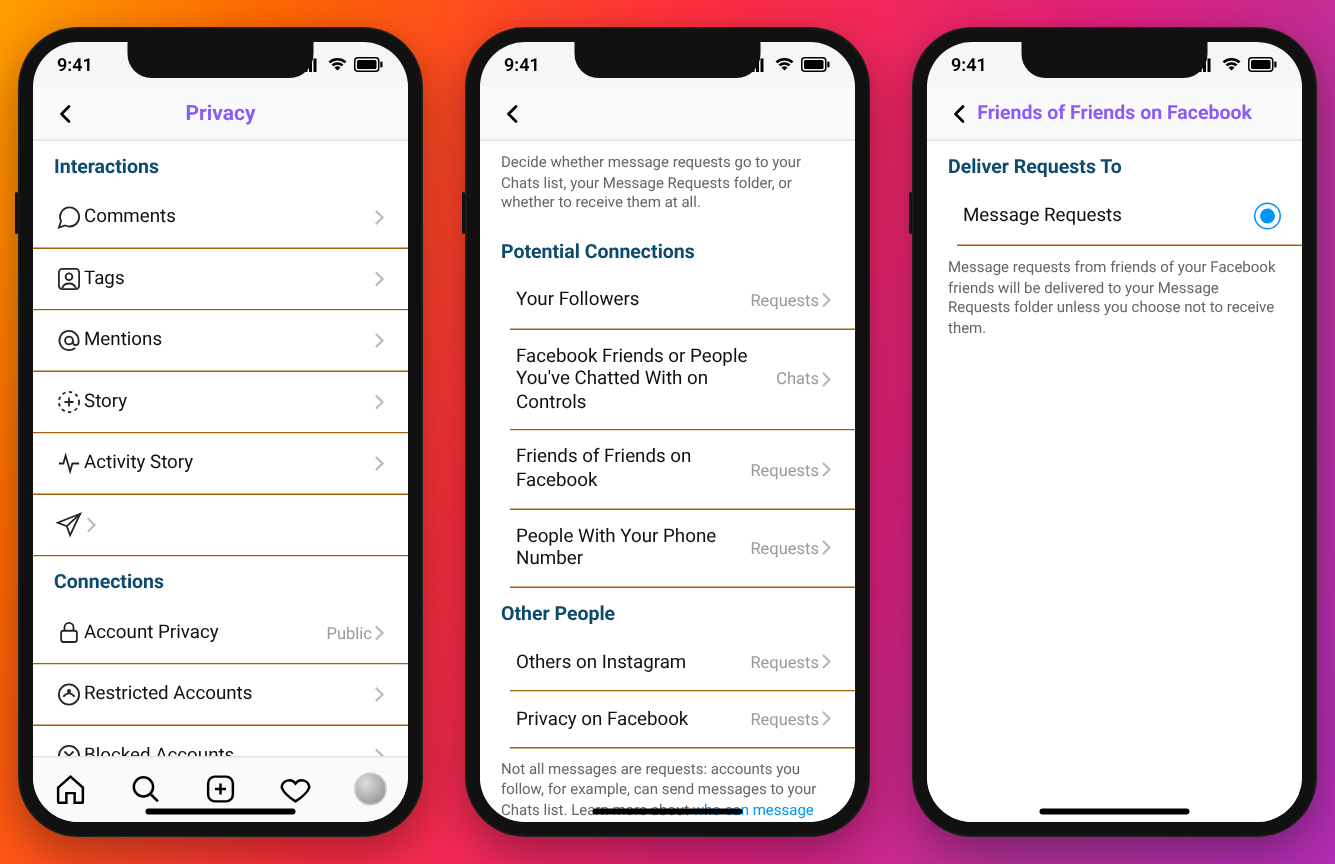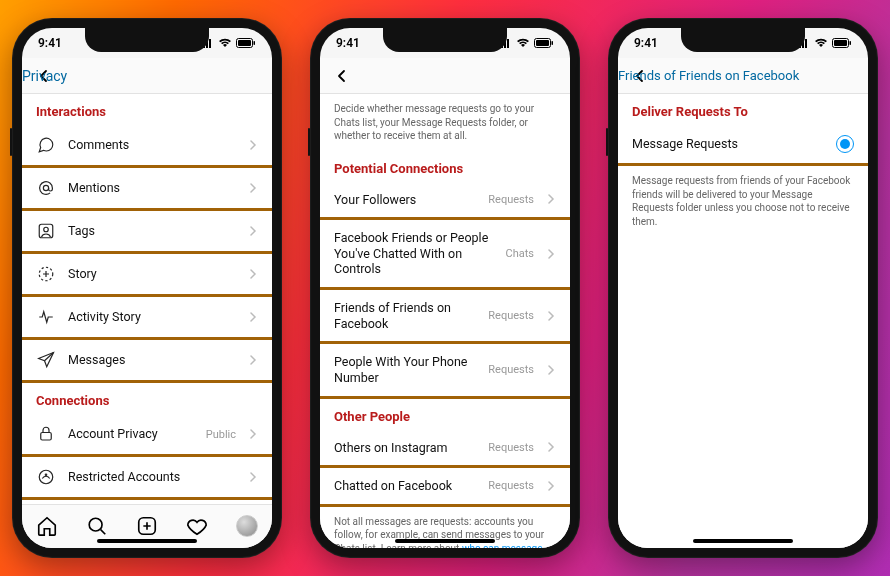--- a/index.html
+++ b/index.html
@@ -51,36 +51,35 @@
   .signal svg, .wifi svg, .battery svg { display: block; }
   .navbar {
     height: 36px;
     display: flex; align-items: center;
     padding: 0 10px;
     border-bottom: 1px solid #e2e2e2;
     position: relative;
     background: #fafafa;
   }
   .navbar .back { width: 24px; display:flex; align-items:center; justify-content:center; color:#000; }
-  .navbar .title { position:absolute; left:0; right:0; font-size: 14px; font-weight: 400; color:#0369a1; pointer-events:none;}
+  .navbar .title { position:absolute; left:0; right:0; text-align:center; font-size: 14px; font-weight: 700; color:#8b5cf6; pointer-events:none;}
   .content { flex: 1; overflow: hidden; background: #fff; }
   .section-header {
-    font-size: 13px; font-weight: 700; color:#b91c1c;
+    font-size: 13px; font-weight: 700; color:#0c4a6e;
     padding: 10px 14px 6px;
     background:#fff;
   }
   .subtext {
     font-size: 10px; color:#666; line-height:1.35;
     padding: 8px 14px;
   }
   .row {
     display:flex; align-items:center;
     padding: 10px 14px;
-    border-bottom: 3px solid #a16207;
-    gap: 12px;
+    border-bottom: 1px solid #a16207;
     background:#fff;
     min-height: 38px;
   }
   .row .icon { width: 20px; height:20px; display:flex; align-items:center; justify-content:center; color:#262626; flex-shrink:0;}
   .row .label { flex: 1; font-size: 12.5px; color:#111; line-height:1.25; }
   .row .value { font-size: 11px; color:#999; }
   .row .chevron { color:#bbb; display:flex; align-items:center; }
   .tabbar {
     height: 44px;
     border-top: 1px solid #e2e2e2;
@@ -102,21 +101,21 @@
   .radio.selected::after {
     content:""; position:absolute; inset:3px; border-radius:50%; background:#0095f6;
   }
   .link { color:#0095f6; }
   .avatar {
     width:22px; height:22px; border-radius:50%;
     background: radial-gradient(circle at 35% 30%, #ddd, #888);
     border:1px solid #ccc;
   }
   
-  .row.noicon { padding-left: 14px; }
+  .row.noicon { padding-left: 4px; margin-left: 20px; }
 </style>
 </head>
 <body>
 
 <div class="phone">
   <div class="screen">
     <div class="notch"></div>
     <div class="statusbar">
       <span>9:41</span>
       <span class="right">
@@ -163,51 +162,51 @@
         <span class="chevron">
             <svg width="10" height="10" viewBox="0 0 10 10">
               <path d="M3 1 L7 5 L3 9" stroke="#bbb" stroke-width="1.5" fill="none" stroke-linecap="round"></path>
             </svg>
           </span>
       </div>
 
       <div class="row">
         <span class="icon">
           <svg width="18" height="18" viewBox="0 0 24 24" fill="none" stroke="currentColor" stroke-width="1.6">
-              <circle cx="12" cy="12" r="3.5"></circle>
-              <path d="M15.5 12v1.5a2.5 2.5 0 0 0 5 0V12a8.5 8.5 0 1 0-3 6.5"></path>
-            </svg>
-        </span>
-        <span class="label">Mentions</span>
-        <span class="chevron">
-            <svg width="10" height="10" viewBox="0 0 10 10">
-              <path d="M3 1 L7 5 L3 9" stroke="#bbb" stroke-width="1.5" fill="none" stroke-linecap="round"></path>
-            </svg>
-          </span>
-      </div>
-
-      <div class="row">
-        <span class="icon">
-          <svg width="18" height="18" viewBox="0 0 24 24" fill="none" stroke="currentColor" stroke-width="1.6">
               <rect x="3" y="3" width="18" height="18" rx="3"></rect>
               <circle cx="12" cy="10" r="3"></circle>
               <path d="M6 20c1-3 4-4 6-4s5 1 6 4"></path>
             </svg>
         </span>
         <span class="label">Tags</span>
         <span class="chevron">
             <svg width="10" height="10" viewBox="0 0 10 10">
               <path d="M3 1 L7 5 L3 9" stroke="#bbb" stroke-width="1.5" fill="none" stroke-linecap="round"></path>
             </svg>
           </span>
       </div>
 
       <div class="row">
         <span class="icon">
           <svg width="18" height="18" viewBox="0 0 24 24" fill="none" stroke="currentColor" stroke-width="1.6">
+              <circle cx="12" cy="12" r="3.5"></circle>
+              <path d="M15.5 12v1.5a2.5 2.5 0 0 0 5 0V12a8.5 8.5 0 1 0-3 6.5"></path>
+            </svg>
+        </span>
+        <span class="label">Mentions</span>
+        <span class="chevron">
+            <svg width="10" height="10" viewBox="0 0 10 10">
+              <path d="M3 1 L7 5 L3 9" stroke="#bbb" stroke-width="1.5" fill="none" stroke-linecap="round"></path>
+            </svg>
+          </span>
+      </div>
+
+      <div class="row">
+        <span class="icon">
+          <svg width="18" height="18" viewBox="0 0 24 24" fill="none" stroke="currentColor" stroke-width="1.6">
               <circle cx="12" cy="12" r="9" stroke-dasharray="3 3"></circle>
               <path d="M12 8v8M8 12h8"></path>
             </svg>
         </span>
         <span class="label">Story</span>
         <span class="chevron">
             <svg width="10" height="10" viewBox="0 0 10 10">
               <path d="M3 1 L7 5 L3 9" stroke="#bbb" stroke-width="1.5" fill="none" stroke-linecap="round"></path>
             </svg>
           </span>
@@ -227,21 +226,20 @@
           </span>
       </div>
 
       <div class="row">
         <span class="icon">
           <svg width="18" height="18" viewBox="0 0 24 24" fill="none" stroke="currentColor" stroke-width="1.6">
               <path d="M22 2 L2 10l8 3 3 8 9-19z"></path>
               <path d="M10 13l12-11"></path>
             </svg>
         </span>
-        <span class="label">Messages</span>
         <span class="chevron">
             <svg width="10" height="10" viewBox="0 0 10 10">
               <path d="M3 1 L7 5 L3 9" stroke="#bbb" stroke-width="1.5" fill="none" stroke-linecap="round"></path>
             </svg>
           </span>
       </div>
 
       <div class="section-header">Connections</div>
 
       <div class="row">
@@ -409,21 +407,21 @@
         <span class="label">Others on Instagram</span>
         <span class="value">Requests</span>
         <span class="chevron">
             <svg width="10" height="10" viewBox="0 0 10 10">
               <path d="M3 1 L7 5 L3 9" stroke="#bbb" stroke-width="1.5" fill="none" stroke-linecap="round"></path>
             </svg>
           </span>
       </div>
 
       <div class="row noicon">
-        <span class="label">Chatted on Facebook</span>
+        <span class="label">Privacy on Facebook</span>
         <span class="value">Requests</span>
         <span class="chevron">
             <svg width="10" height="10" viewBox="0 0 10 10">
               <path d="M3 1 L7 5 L3 9" stroke="#bbb" stroke-width="1.5" fill="none" stroke-linecap="round"></path>
             </svg>
           </span>
       </div>
 
       <div class="subtext">
         <span>Not all messages are requests: accounts you follow, for example, can send messages to your Chats list. Learn more about </span><span class="link">who can message you</span>

